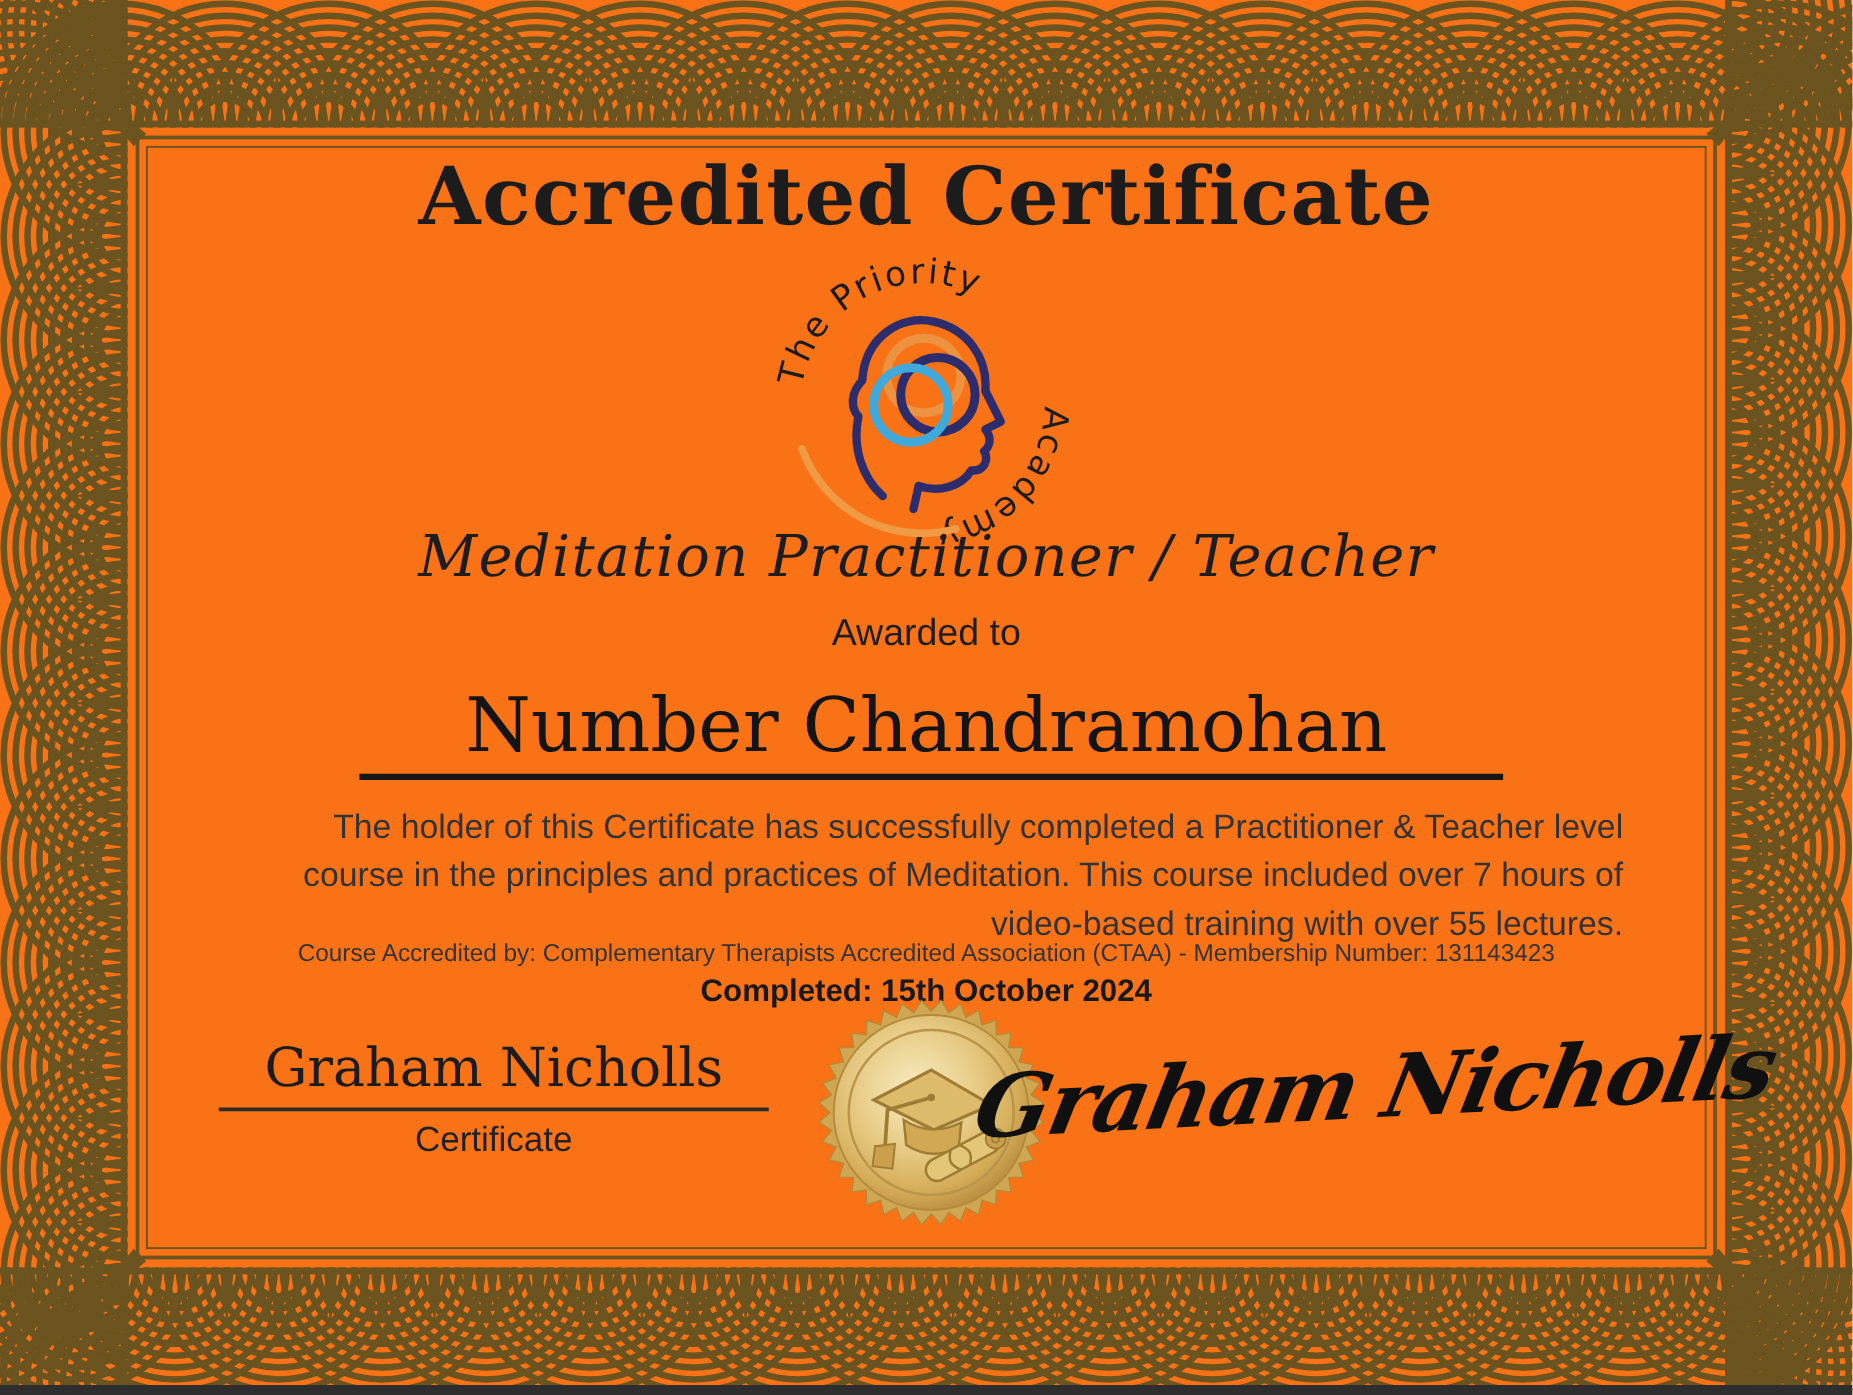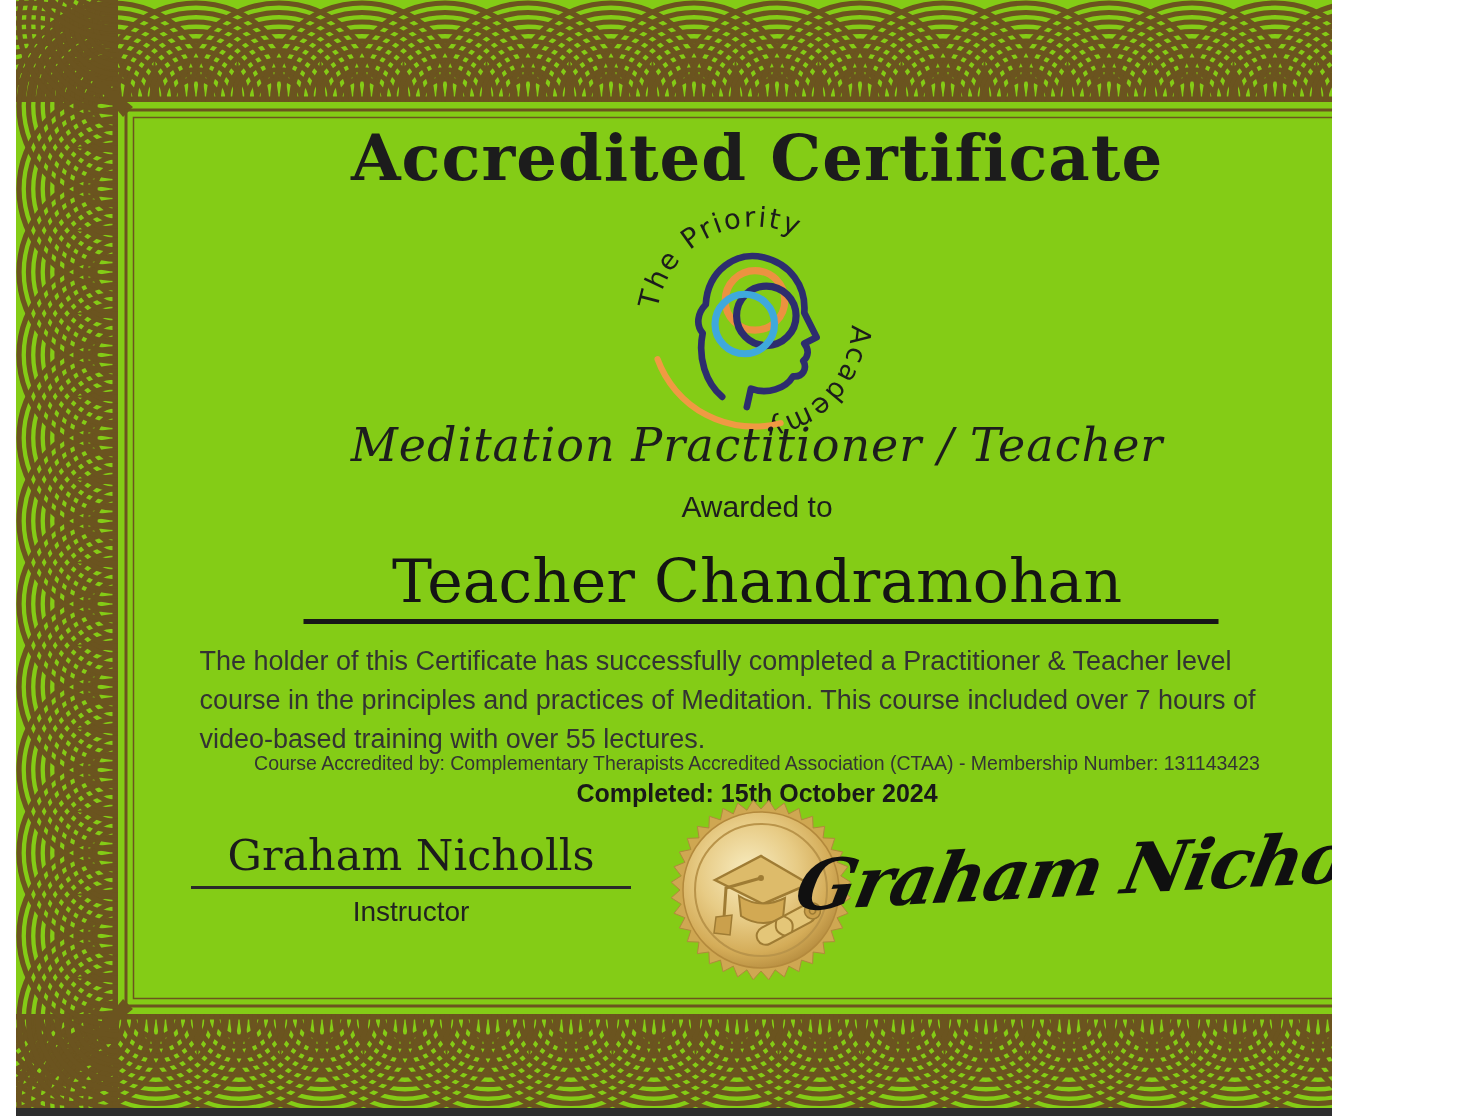--- a/index.html
+++ b/index.html
@@ -1,38 +1,38 @@
 <!DOCTYPE html>
 <html><head>
 <meta charset="utf-8">
 <style>
   html,body{margin:0;padding:0;background:#ffffff;}
   .page{
-    position:relative;width:1316px;height:1116px;background:#84cc16;
-    overflow:hidden;font-family:"Liberation Sans",sans-serif;margin-left:16px;
+    position:relative;width:1482px;height:1116px;background:#f97316;
+    overflow:hidden;font-family:"Liberation Sans",sans-serif;
   }
   .abs{position:absolute;}
   .centered{left:741px;transform:translateX(-50%);white-space:nowrap;}
   .border-svg{position:absolute;left:0;top:0;width:1482px;height:1116px;}
   .title{
     top:120px;font-family:"DejaVu Serif",serif;font-weight:700;
     font-size:64px;color:#1c1c1c;letter-spacing:1px;
   }
   .logo-svg{position:absolute;left:620px;top:206px;width:236px;height:236px;}
   .course-title{
     top:418px;font-family:"DejaVu Serif",serif;font-size:46px;color:#1d1d1d;letter-spacing:1px;font-style:italic;
   }
   .awarded{top:490px;font-size:30px;color:#1e1e1e;text-align:center;}
   .name{
     top:546px;font-family:"DejaVu Serif",serif;font-size:60px;color:#141414;
   }
   .name-line{top:619px;width:915px;height:5px;background:#171717;left:745px;transform:translateX(-50%);}
   .body-text{
     top:642px;left:741px;transform:translateX(-50%);width:1115px;
-    font-size:27px;line-height:39px;color:#333333;text-align:left;
+    font-size:27px;line-height:39px;color:#333333;text-align:right;
   }
   .accreditation{top:752px;font-size:19.5px;color:#343434;}
   .completed{top:779px;font-size:25px;font-weight:700;color:#191919;}
   .instructor-name{
     left:395px;transform:translateX(-50%);top:830px;white-space:nowrap;
     font-family:"DejaVu Serif",serif;font-size:43px;color:#1c1c1c;
   }
   .instructor-line{left:395px;transform:translateX(-50%);top:886px;width:440px;height:2.5px;background:#2a2a2a;}
   .instructor-role{left:395px;transform:translateX(-50%);top:896px;font-size:28px;color:#222222;white-space:nowrap;}
   .seal-svg{position:absolute;left:653px;top:798px;width:184px;height:184px;}
@@ -134,30 +134,30 @@
          C 146,178 128,184 112,178
          L 108,196" fill="none" stroke="#2d2d6e" stroke-width="6.5" stroke-linecap="round" stroke-linejoin="round"></path>
 
     <circle cx="116" cy="92" r="29" fill="none" stroke="#ec9240" stroke-width="7"></circle>
     <circle cx="127" cy="107" r="29" fill="none" stroke="#2d2d6e" stroke-width="7"></circle>
     <circle cx="106" cy="115" r="29" fill="none" stroke="#3fa9dc" stroke-width="7"></circle>
   </svg>
 
   <div class="abs centered course-title">Meditation Practitioner / Teacher</div>
   <div class="abs centered awarded">Awarded to</div>
-  <div class="abs centered name">Teacher Chandramohan</div>
+  <div class="abs centered name">Number Chandramohan</div>
   <div class="abs name-line"></div>
 
   <div class="abs body-text">The holder of this Certificate has successfully completed a Practitioner &amp; Teacher level course in the principles and practices of Meditation. This course included over 7 hours of video-based training with over 55 lectures.</div>
   <div class="abs centered accreditation">Course Accredited by: Complementary Therapists Accredited Association (CTAA) - Membership Number: 131143423</div>
   <div class="abs centered completed">Completed: 15th October 2024</div>
 
   <div class="abs instructor-name">Graham Nicholls</div>
   <div class="abs instructor-line"></div>
-  <div class="abs instructor-role">Instructor</div>
+  <div class="abs instructor-role">Certificate</div>
 
   <svg class="seal-svg" viewBox="0 0 184 184">
     <defs>
       <radialGradient id="gold" cx="42%" cy="38%" r="70%">
         <stop offset="0%" stop-color="#f8ecc0"></stop>
         <stop offset="45%" stop-color="#e7cb85"></stop>
         <stop offset="75%" stop-color="#d4ac58"></stop>
         <stop offset="100%" stop-color="#ab8136"></stop>
       </radialGradient>
     </defs>

